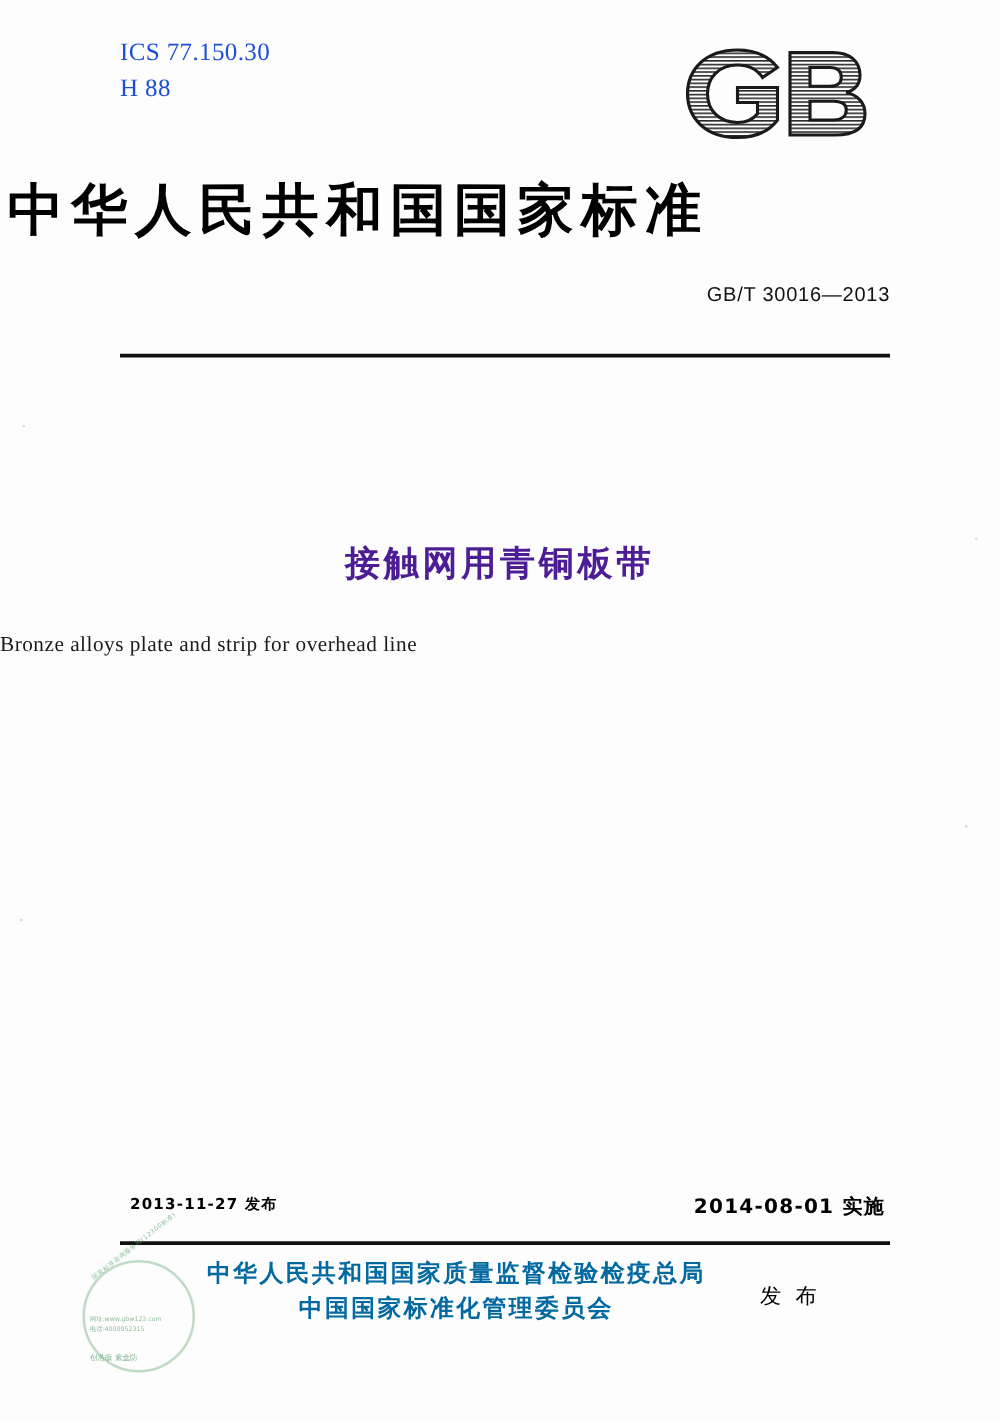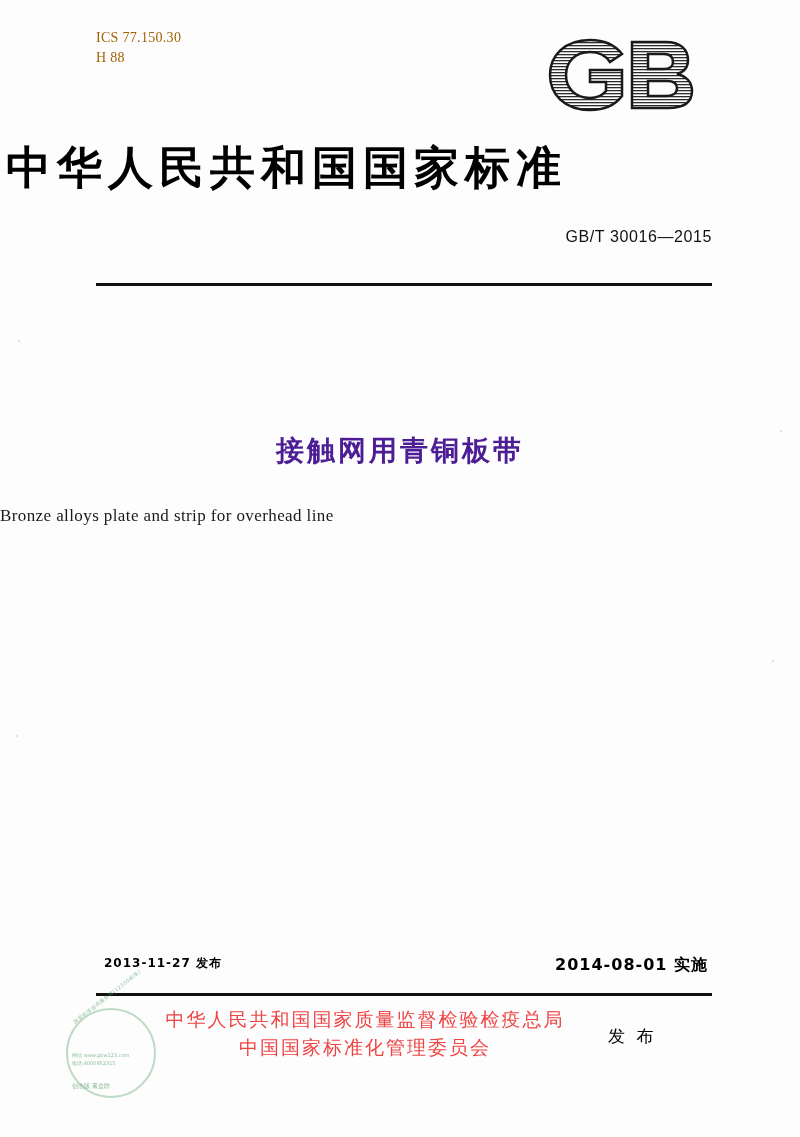--- a/index.html
+++ b/index.html
@@ -21,24 +21,24 @@
     inset: 0;
     background: #fdfdfd;
   }
 
   
   .ics-block {
     position: absolute;
     left: 96px;
     top: 28px;
     font-family: "Liberation Serif", serif;
-    font-size: 14px;
+    font-size: 20px;
     line-height: 1.45;
     letter-spacing: 0.3px;
-    color: #a16207;
+    color: #1d4ed8;
   }
   .ics-block div { white-space: nowrap; }
 
   
   .gb-logo {
     position: absolute;
     right: 96px;
     top: 36px;
     width: 160px;
     height: 78px;
@@ -138,25 +138,25 @@
   }
 
   
   .issuer {
     position: absolute;
     left: 150px;
     top: 1006px;
     width: 430px;
     text-align: center;
     font-family: "DejaVu Sans", sans-serif;
-    font-weight: 400;
+    font-weight: 700;
     font-size: 19px;
     line-height: 1.45;
     letter-spacing: 2px;
-    color: #ef4444;
+    color: #0369a1;
   }
   .issuer-publish {
     position: absolute;
     left: 608px;
     top: 1025px;
     font-family: "DejaVu Sans", sans-serif;
     font-weight: 400;
     font-size: 17px;
     letter-spacing: 3px;
     color: #000000;
@@ -226,21 +226,21 @@
       <path d="M46 4 C20 4 6 20 6 39 C6 58 20 74 46 74 C62 74 72 68 78 60 L78 34 L46 34 L46 46 L62 46 L62 55 C58 60 53 62 46 62 C31 62 22 52 22 39 C22 26 31 16 46 16 C55 16 62 20 66 26 L78 18 C71 9 60 4 46 4 Z" fill="url(#hatch)" stroke="#1a1a1a" stroke-width="2.5"></path>
 
       <path d="M88 6 L122 6 C136 6 144 13 144 24 C144 31 140 36 133 38 C142 40 148 46 148 55 C148 67 139 72 124 72 L88 72 Z
                M104 18 L104 33 L120 33 C126 33 129 30 129 26 C129 21 126 18 120 18 Z
                M104 45 L104 60 L123 60 C129 60 133 57 133 52 C133 47 129 45 123 45 Z" fill="url(#hatch)" stroke="#1a1a1a" stroke-width="2.5"></path>
     </svg>
   </div>
 
   <div class="cn-title">中华人民共和国国家标准</div>
 
-  <div class="std-number">GB/T 30016—2015</div>
+  <div class="std-number">GB/T 30016—2013</div>
 
   <div class="rule-top"></div>
 
   <div class="doc-title-cn">接触网用青铜板带</div>
   <div class="doc-title-en">Bronze alloys plate and strip for overhead line</div>
 
   <div class="date-issue">2013-11-27 发布</div>
   <div class="date-impl">2014-08-01 实施</div>
 
   <div class="rule-bottom"></div>

